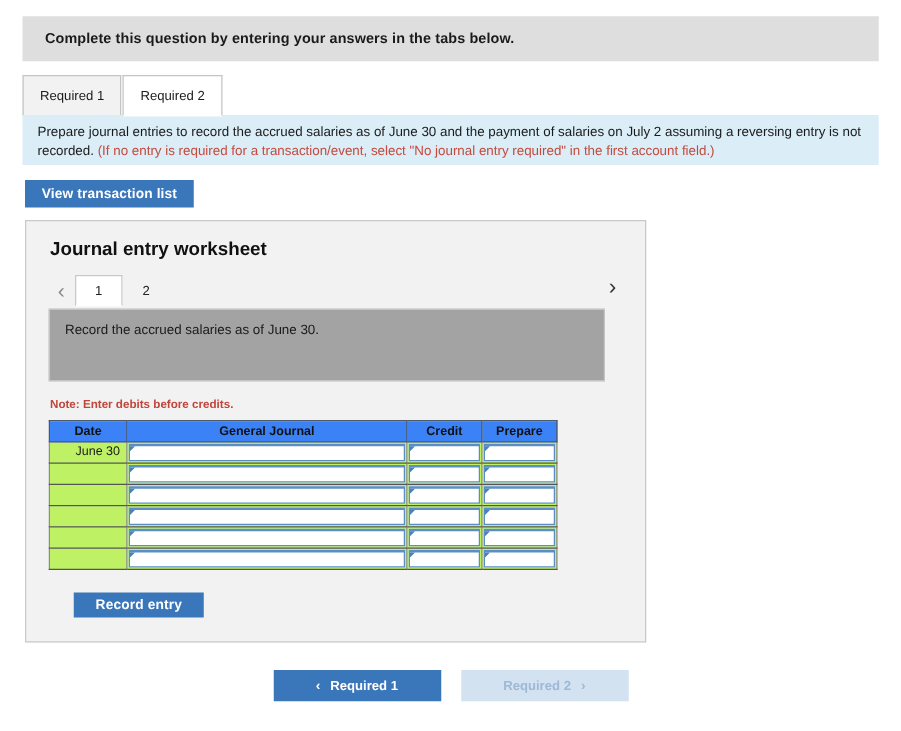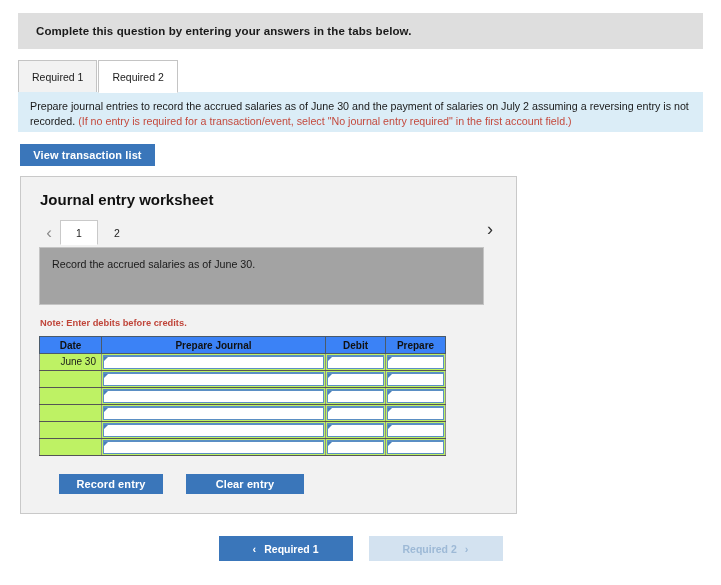--- a/index.html
+++ b/index.html
@@ -353,22 +353,22 @@
     <table class="jtable">
       <colgroup>
         <col class="col-date">
           <col class="col-gj">
           <col class="col-debit">
           <col class="col-credit">
       </colgroup>
       <thead>
         <tr>
           <th>Date</th>
-          <th>Prepare Journal</th>
-          <th>Debit</th>
+          <th>General Journal</th>
+          <th>Credit</th>
           <th>Prepare</th>
         </tr>
       </thead>
       <tbody>
           <tr>
             <td>
               <div class="datecell">June 30</div>
             </td>
             <td>
               <div class="cellwrap">
@@ -483,21 +483,20 @@
             <td>
               <div class="cellwrap">
                 <div class="inputbox"></div>
               </div>
             </td>
           </tr>
         </tbody>
     </table>
 
     <button class="btn btn-record">Record entry</button>
-    <button class="btn btn-clear">Clear entry</button>
   </div>
 
   <div class="bottomnav">
     <button class="navbtn primary">
       <span class="navchev">‹</span>
       <span>Required 1</span>
     </button>
     <button class="navbtn disabled">
       <span>Required 2</span>
       <span class="navchev">›</span>

